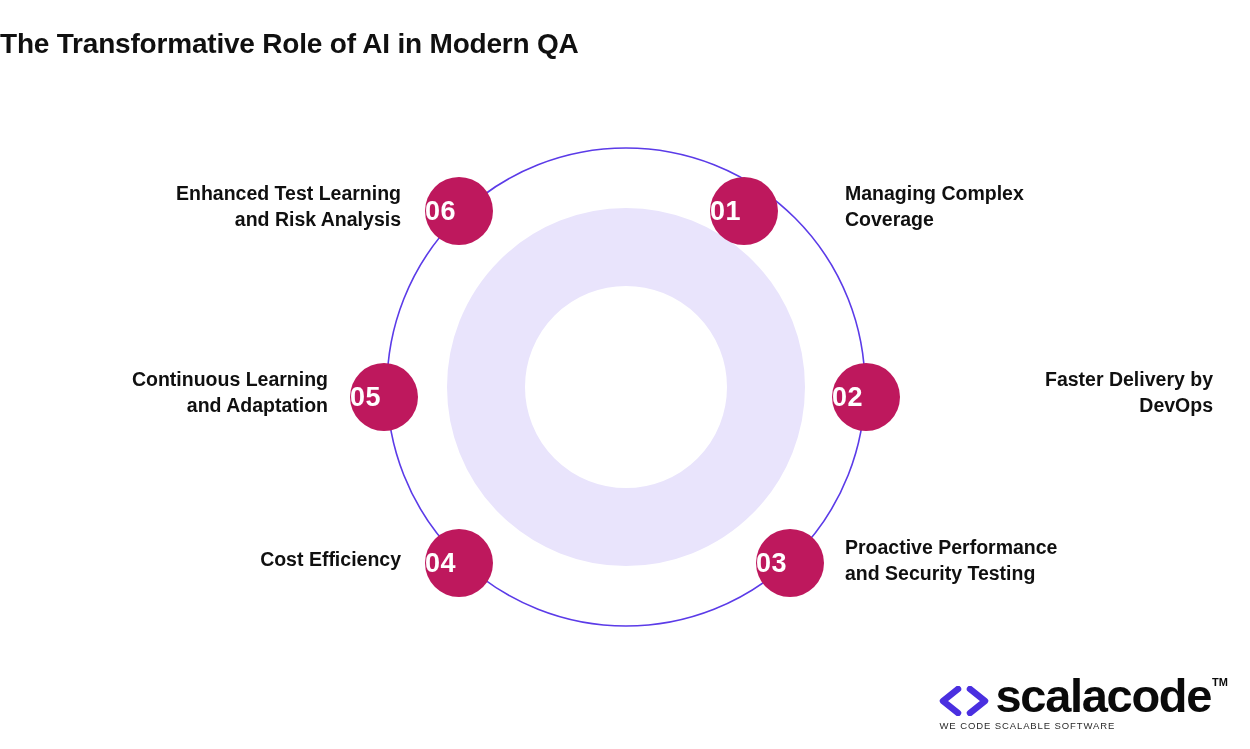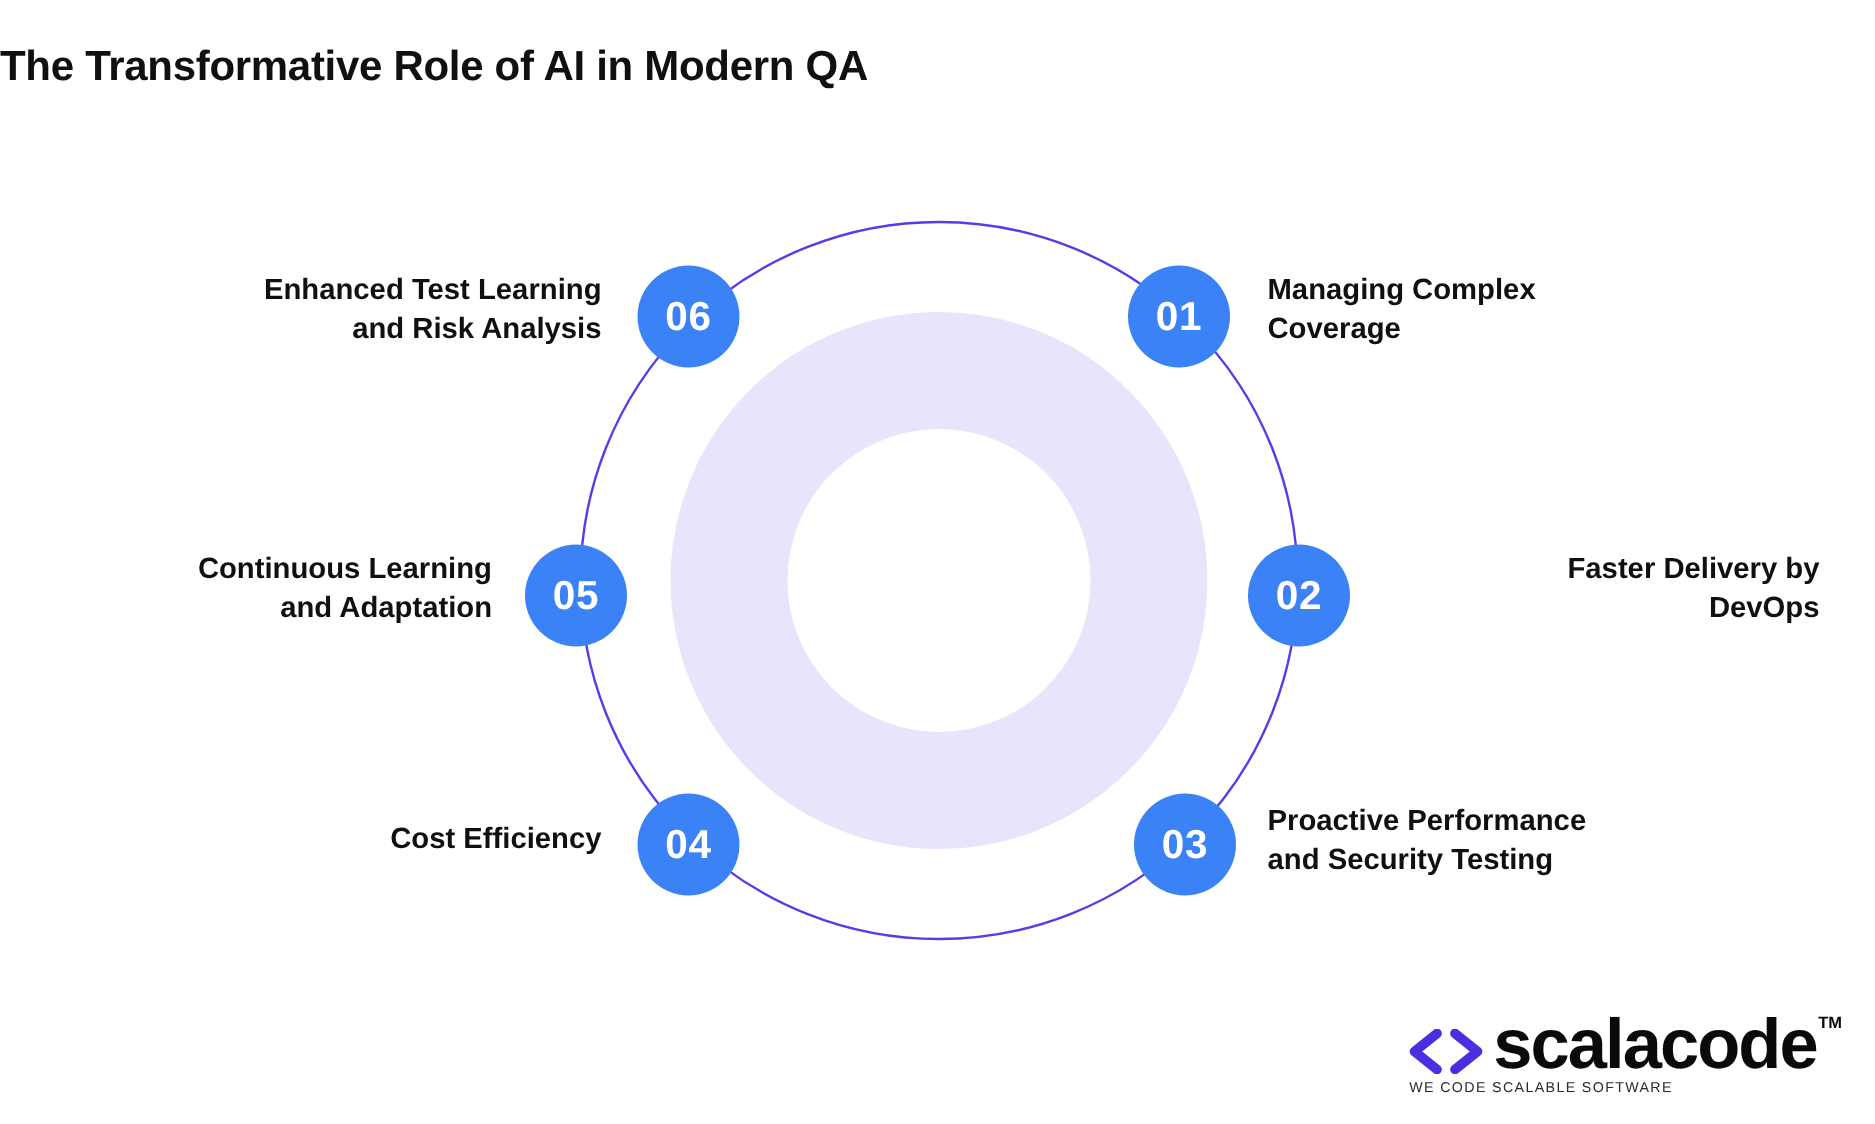--- a/index.html
+++ b/index.html
@@ -49,25 +49,24 @@
   }
 
   
   .badge {
     position: absolute;
     width: 68px;
     height: 68px;
     margin-left: -34px;
     margin-top: -34px;
     border-radius: 50%;
-    background: #3b82f6;
+    background: #be185d;
     color: #ffffff;
     display: flex;
     align-items: center;
-    justify-content: center;
     font-size: 27px;
     font-weight: bold;
     letter-spacing: 0.5px;
     box-sizing: border-box;
   }
 
   
   .item-label {
     position: absolute;
     font-size: 19.5px;
@@ -132,21 +131,21 @@
 
   <div class="diagram">
 
     <svg class="diagram-svg" width="1250" height="749">
 
       <circle cx="626" cy="387" r="140" fill="none" stroke="#E9E4FC" stroke-width="78"></circle>
 
       <circle cx="626" cy="387" r="239" fill="none" stroke="#5B3BE8" stroke-width="1.6"></circle>
     </svg>
 
-    <div class="badge" style="left:786px; top:211px;">
+    <div class="badge" style="left:744px; top:211px;">
       <span>01</span>
     </div>
     <div class="item-label right" style="left:845px; top:181px; width:290px;">Managing Complex
 Coverage</div>
 
     <div class="badge" style="left:866px; top:397px;">
       <span>02</span>
     </div>
     <div class="item-label right" style="left:923px; top:367px; width:290px;text-align:right;">Faster Delivery by
 DevOps</div>

